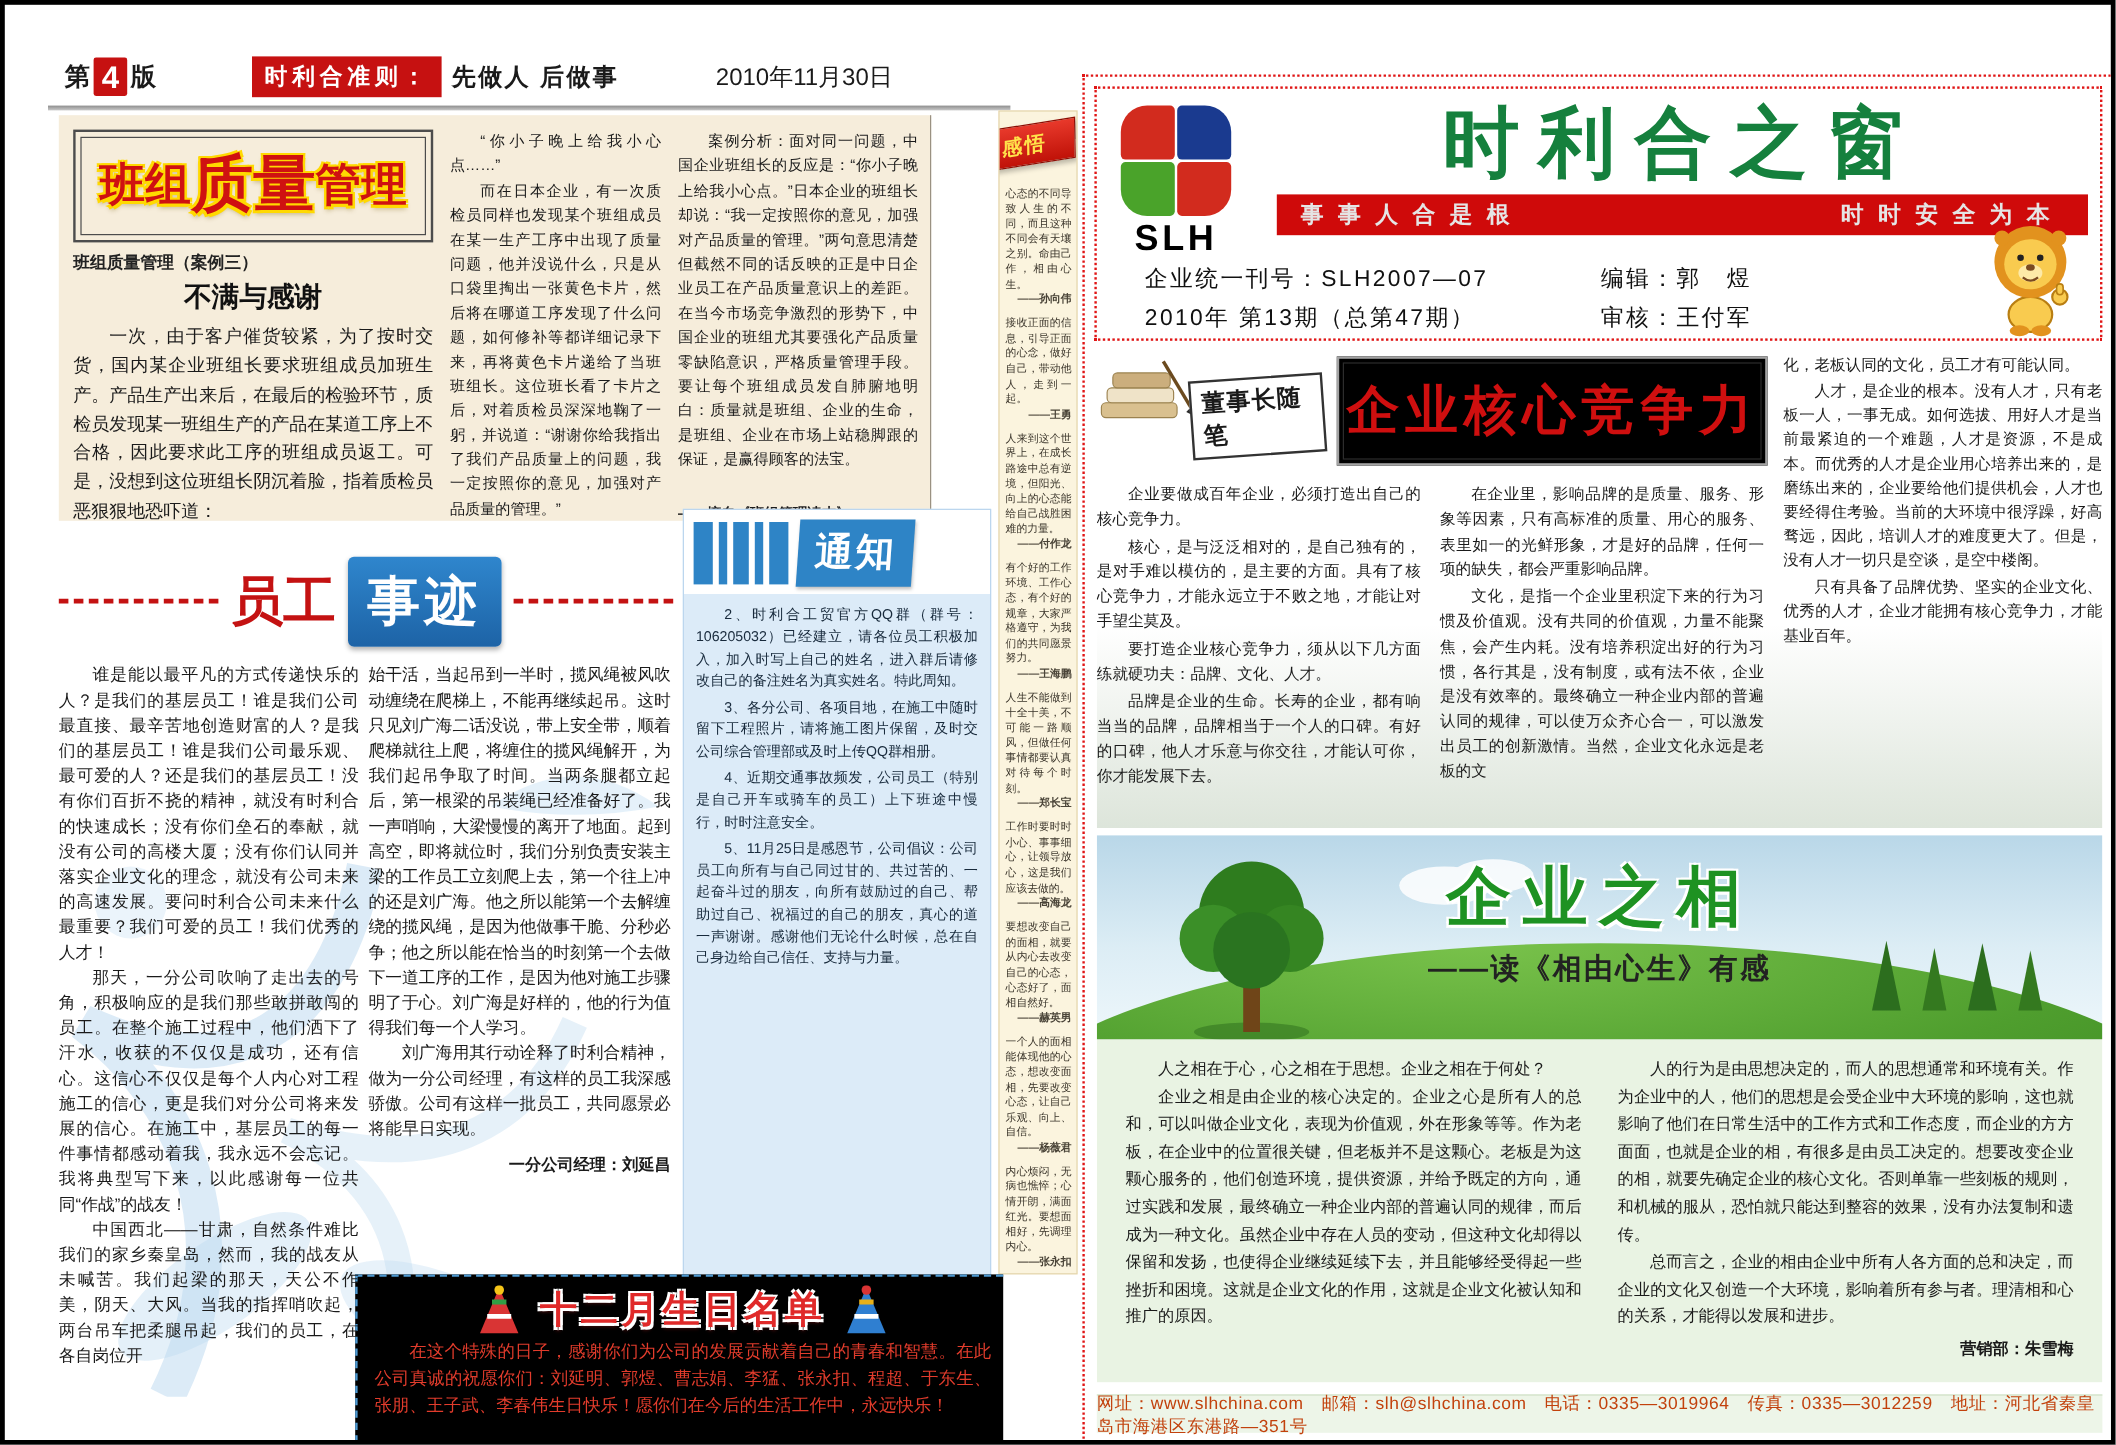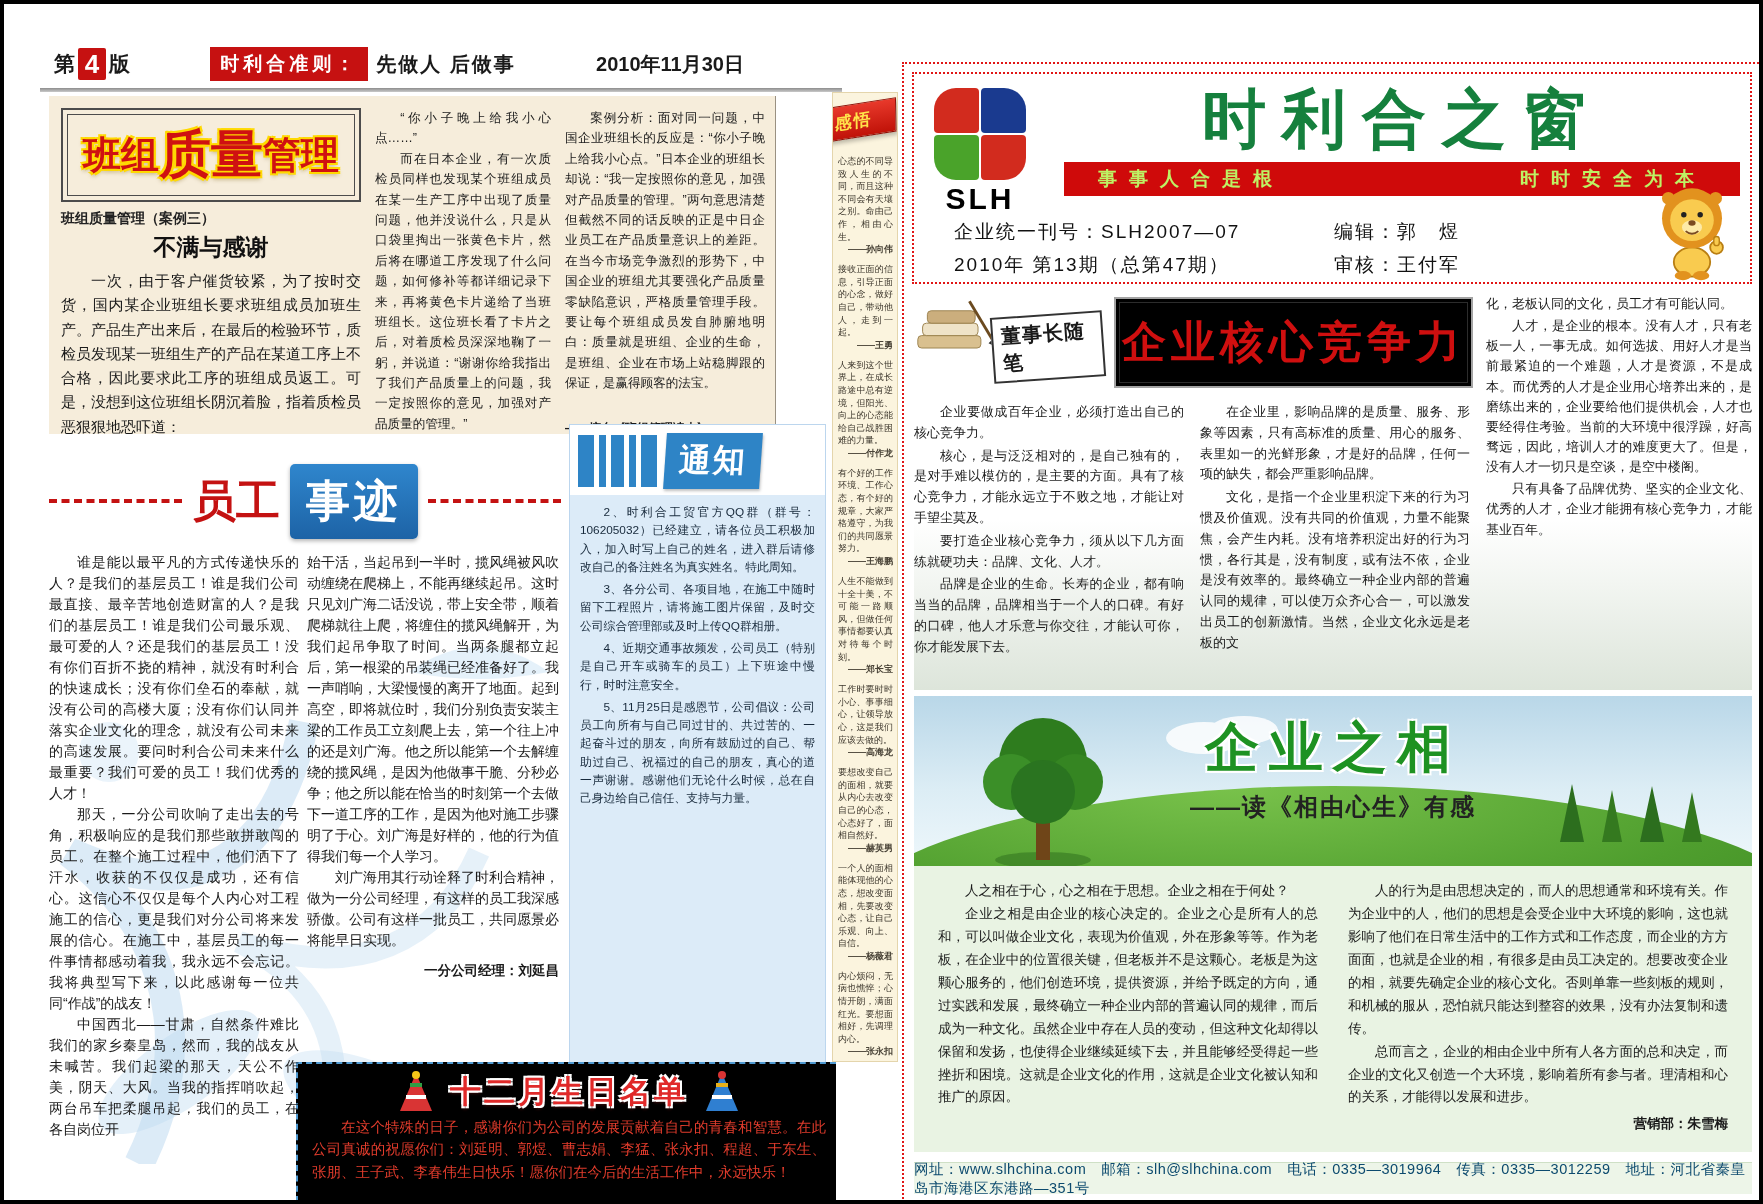--- a/index.html
+++ b/index.html
@@ -14,21 +14,21 @@
   
   .top-strip { left:50px; top:40px; width:690px; height:40px;
     display:flex; align-items:center; justify-content:space-between; }
   .page-no { display:flex; align-items:center; font-size:21px; font-weight:bold; gap:3px; }
   .page-no .num { display:inline-block; background:#c61111; color:#fff; font-size:26px;
     line-height:32px; width:28px; text-align:center; border-radius:2px; }
   .principle { display:flex; align-items:center; gap:8px; }
   .principle .label { background:#c61111; color:#fff; font-weight:bold; font-size:19px;
     padding:4px 10px; letter-spacing:4px; }
   .principle .text { font-size:20px; font-weight:bold; letter-spacing:2px; }
-  .issue-date { font-size:20px; font-weight:bold; }
+  .issue-date { font-size:20px; font-weight:normal; }
   .gray-rule { left:36px; top:84px; width:802px; height:4px;
     background:linear-gradient(#8d8d8d,#c9c9c9); }
 
   
   .quality { left:45px; top:92px; width:727px; height:338px; background:#f6eddb;
     border-right:1px solid #9a9182; padding:12px 10px 10px 12px;
     display:flex; gap:14px; overflow:hidden; }
   .q-col1 { width:300px; flex:none; }
   .q-titlebox { border:2px solid #4c4c4c; padding:4px; margin-bottom:8px; background:#f6eddb; }
   .q-titlebox .inner { border:1px solid #4c4c4c; padding:14px 2px;
@@ -113,22 +113,22 @@
   .lg-tl { background:#d22b1e; border-radius:22px 4px 4px 4px; }
   .lg-tr { background:#1a3a8f; border-radius:4px 22px 4px 4px; }
   .lg-bl { background:#4aa32a; border-radius:4px 4px 4px 22px; }
   .lg-br { background:#d22b1e; border-radius:4px 4px 22px 4px; }
   .logo-text { position:absolute; left:20px; top:108px; width:92px; text-align:center;
     font-size:30px; font-weight:bold; letter-spacing:3px; color:#000; }
   .mh-title { position:absolute; left:150px; top:2px; width:676px; text-align:center;
     color:#15803d; font-size:64px; font-weight:bold; letter-spacing:16px;
     font-family:"DejaVu Serif", serif; white-space:nowrap; }
   .mh-ribbon { position:absolute; left:150px; top:88px; width:676px; height:34px;
-    background:#cf0a0a; color:#bef264; display:flex; align-items:center;
-    justify-content:space-between; padding:0 34px; font-weight:bold; font-size:19px;
+    background:#cf0a0a; color:#e5e5e5; display:flex; align-items:center;
+    justify-content:space-between; padding:0 20px; font-weight:bold; font-size:19px;
     letter-spacing:12px; }
   .mh-info { position:absolute; left:40px; top:138px; width:660px; display:flex; }
   .mh-info .colA { width:380px; }
   .mh-info .colB { width:260px; }
   .mh-info div p { font-size:19px; letter-spacing:2px; color:#111; margin:7px 0; }
   .lion { position:absolute; right:10px; top:108px; }
 
   
   .core { position:absolute; left:10px; top:226px; width:838px; height:400px; overflow:hidden; }
   .core-wm { position:absolute; left:0; bottom:0; width:100%; height:170px;
@@ -162,21 +162,21 @@
     font-family:"Liberation Serif", serif;
     text-shadow:-2px -2px 0 #fff,2px -2px 0 #fff,-2px 2px 0 #fff,2px 2px 0 #fff; }
   .xiang-sub { color:#222; font-size:24px; font-weight:bold; margin-top:6px; letter-spacing:2px; }
   .xiang-body { background:#e9f3e3; padding:14px 24px 8px; height:286px; display:flex; gap:30px; }
   .xiang-col { width:380px; font-size:13.5px; line-height:1.7; overflow:hidden; }
   .xiang-sign { text-align:right; font-weight:bold; font-size:13.5px; margin-top:4px; }
 
   
   .r-footer { position:absolute; left:10px; top:1098px; width:838px; height:32px;
     background:#edf5e8; border-top:1px solid #cfe0c6; display:flex; align-items:center;
-    justify-content:center; font-size:14.5px; color:#0c4a6e; letter-spacing:.5px; }
+    justify-content:center; font-size:14.5px; color:#c2410c; letter-spacing:.5px; }
 </style>
 </head>
 <body>
 
 <div class="canvas">
 
   <div class="abs top-strip">
     <div class="page-no">
       <span>第</span>
       <span class="num">4</span>

